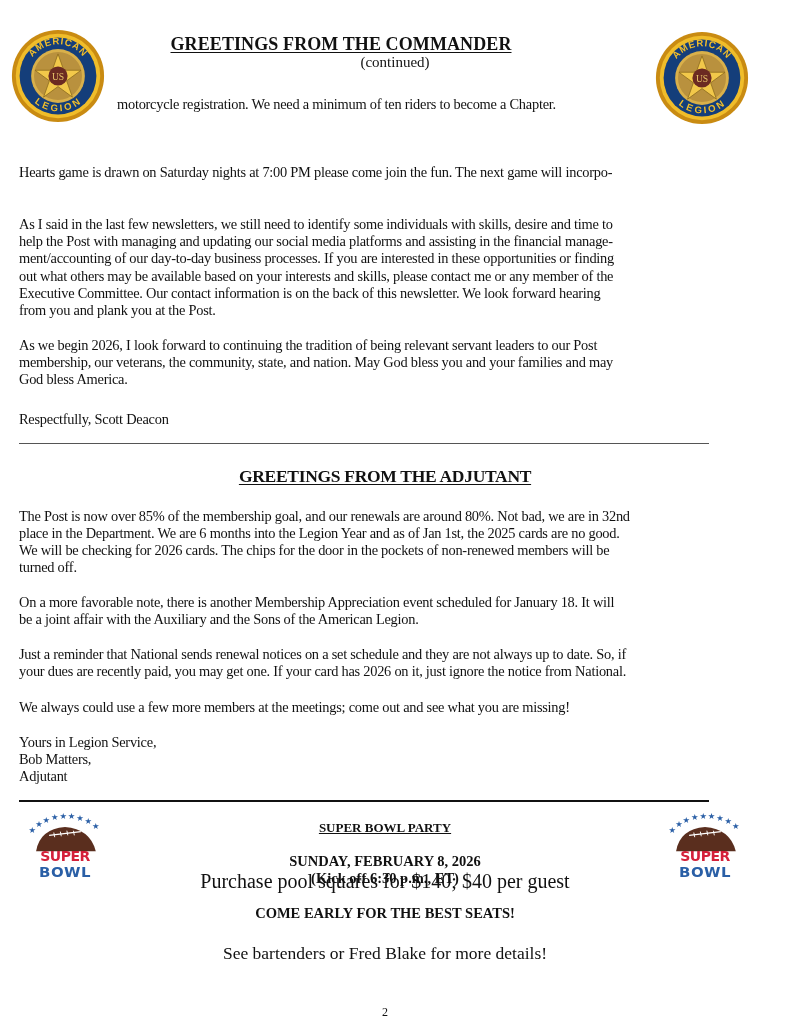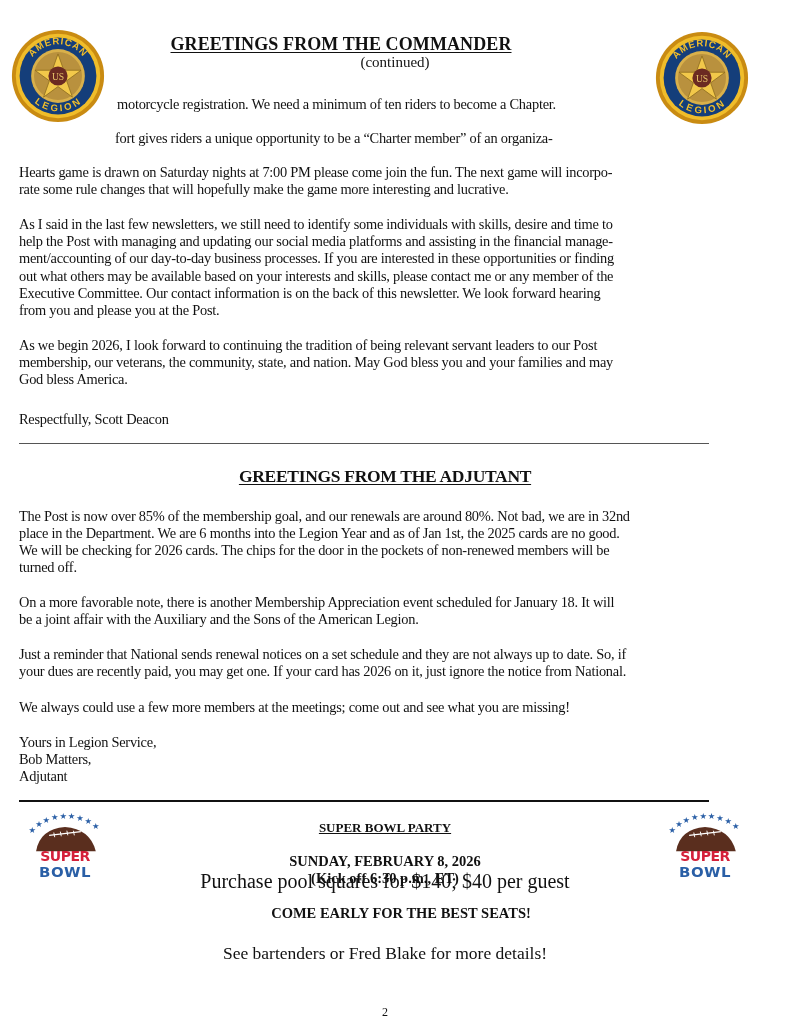--- a/index.html
+++ b/index.html
@@ -25,21 +25,21 @@
     .line { position: absolute; white-space: nowrap; }
     .rule { position: absolute; left: 19px; width: 690px; background: #333; }
     .h2 {
       left: 0; width: 770px; text-align: center;
       font-size: 17.5px; font-weight: bold; text-decoration: underline;
       text-underline-offset: 2px; letter-spacing: -0.3px;
     }
     .sb-title { left: 0; width: 770px; text-align: center; font-size: 13px; font-weight: bold; text-decoration: underline; top: 820px; }
     .sb-date  { left: 0; width: 770px; text-align: center; font-size: 14.5px; font-weight: bold; top: 853px; }
     .sb-kick  { left: 0; width: 770px; text-align: center; font-size: 14.5px; font-weight: bold; top: 870px; }
-    .sb-early { left: 0; width: 770px; text-align: center; font-size: 14.5px; font-weight: bold; top: 905px; padding-left: 16px; }
+    .sb-early { left: 0; width: 770px; text-align: center; font-size: 14.5px; font-weight: bold; top: 905px; }
     .sb-pool  { left: 0; width: 770px; text-align: center; font-size: 20px; top: 870px; }
     .sb-see   { left: 0; width: 770px; text-align: center; font-size: 17.5px; top: 943px; }
     .page-num { left: 0; width: 770px; text-align: center; font-size: 12px; top: 1005px; }
     .sb-logo { width: 86px; height: 70px; }
   </style>
 </head>
 <body>
 
 <svg class="abs logo-legion" style="left:10px;top:28px;" viewBox="0 0 100 100">
   <g>
@@ -72,31 +72,29 @@
     <path id="arcBotR" d="M 20 56 A 31 31 0 0 0 80 56" fill="none"></path>
     <text font-family="Liberation Sans, sans-serif" font-size="10" font-weight="bold" fill="#f0bd2a" letter-spacing="1"><textPath href="#arcBotR" startOffset="50%" text-anchor="middle" dominant-baseline="hanging">LEGION</textPath></text>
   </g>
 </svg>
 
 <div class="abs h-title">GREETINGS FROM THE COMMANDER</div>
 <div class="abs h-sub">(continued)</div>
 
 <div class="abs body-text" style="left:0;top:0;width:790px;height:1024px;">
   <div class="line" style="left:117px;top:96px;">motorcycle registration.  We need a minimum of ten riders to become a Chapter.</div>
-  <div class="line" style="left:115px;top:130px;">fort gives riders a unique opportunity to be a “Charter member” of an organiza-</div>
   <div class="line" style="left:19px;top:164px;">Hearts game is drawn on Saturday nights at 7:00 PM please come join the fun.   The next game will incorpo-</div>
-  <div class="line" style="left:19px;top:181px;">rate some rule changes that will hopefully make the game more interesting and lucrative.</div>
 </div>
 <div class="abs body-text" style="left:0;top:0;width:790px;">
   <div class="line" style="left:19px;top:216px;">As I said in the last few newsletters, we still need to identify some individuals with skills, desire and time to</div>
   <div class="line" style="left:19px;top:233px;">help the Post with managing and updating our social media platforms and assisting in the financial manage-</div>
   <div class="line" style="left:19px;top:250px;">ment/accounting of our day-to-day business processes.  If you are interested in these opportunities or finding</div>
   <div class="line" style="left:19px;top:268px;">out what others may be available based on your interests and skills, please contact me or any member of the</div>
   <div class="line" style="left:19px;top:285px;">Executive Committee.  Our contact information is on the back of this newsletter.  We look forward hearing</div>
-  <div class="line" style="left:19px;top:302px;">from you and please you at the Post.</div>
+  <div class="line" style="left:19px;top:302px;">from you and plank you at the Post.</div>
 </div>
 <div class="abs body-text" style="left:0;top:0;width:790px;">
   <div class="line" style="left:19px;top:337px;">As we begin 2026, I look forward to continuing the tradition of being relevant servant leaders to our Post</div>
   <div class="line" style="left:19px;top:354px;">membership, our veterans, the community, state, and nation.  May God bless you and your families and may</div>
   <div class="line" style="left:19px;top:371px;">God bless America.</div>
 </div>
 <div class="abs body-text" style="left:0;top:0;width:790px;">
   <div class="line" style="left:19px;top:411px;">Respectfully, Scott Deacon</div>
 </div>
 

